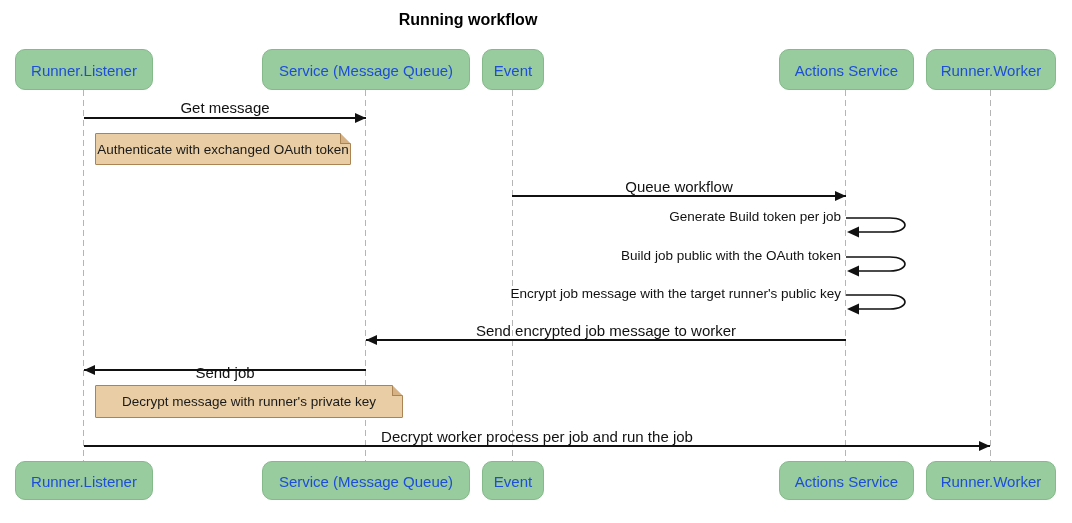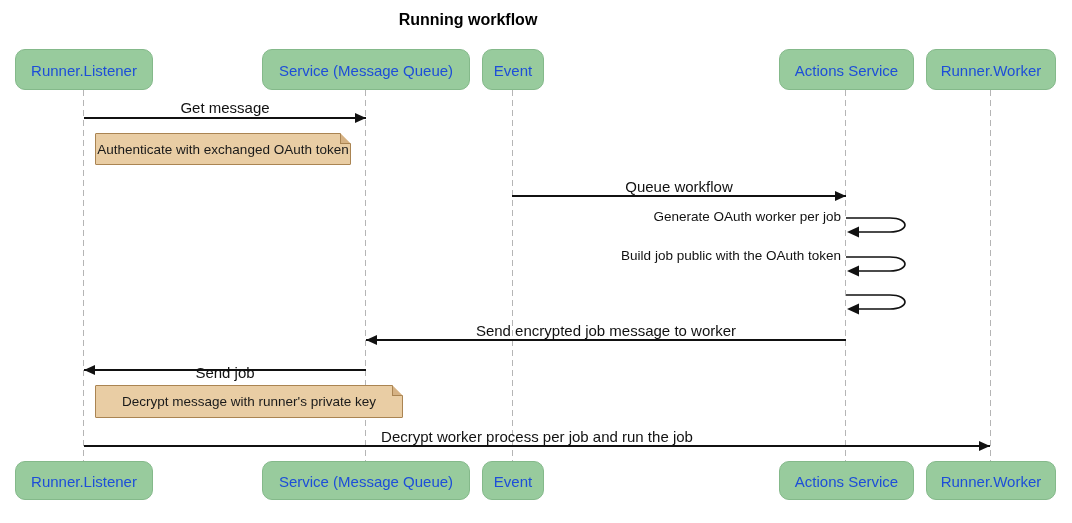--- a/index.html
+++ b/index.html
@@ -80,32 +80,33 @@
   <div class="arrR" style="left:355px;top:113px"></div>
 
   <div class="note" style="left:95px;top:133px;width:256px;height:32px">
     <span>Authenticate with exchanged OAuth token</span>
   </div>
 
   <div class="msg-label" style="left:679px;top:179px">Queue workflow</div>
   <div class="msg-line" style="left:512px;top:195px;width:334px"></div>
   <div class="arrR" style="left:835px;top:191px"></div>
 
-  <div class="self-label" style="top:209px">Generate OAuth worker per job</div>
+  <div class="self-label" style="top:209px">Generate Build token per job</div>
   <svg class="self-loop" style="left:846px;top:216px" width="70" height="22" viewBox="0 0 70 22">
     <path d="M0 2 H44 C64 2 64 16 44 16 H12" fill="none" stroke="#111" stroke-width="1.6"></path>
     <polygon points="1,16 13,10.5 13,21.5" fill="#111"></polygon>
   </svg>
 
   <div class="self-label" style="top:248px">Build job public with the OAuth token</div>
   <svg class="self-loop" style="left:846px;top:255px" width="70" height="22" viewBox="0 0 70 22">
     <path d="M0 2 H44 C64 2 64 16 44 16 H12" fill="none" stroke="#111" stroke-width="1.6"></path>
     <polygon points="1,16 13,10.5 13,21.5" fill="#111"></polygon>
   </svg>
 
+  <div class="self-label" style="top:286px">Encrypt job message with the target runner's public key</div>
   <svg class="self-loop" style="left:846px;top:293px" width="70" height="22" viewBox="0 0 70 22">
     <path d="M0 2 H44 C64 2 64 16 44 16 H12" fill="none" stroke="#111" stroke-width="1.6"></path>
     <polygon points="1,16 13,10.5 13,21.5" fill="#111"></polygon>
   </svg>
 
   <div class="msg-label" style="left:606px;top:323px">Send encrypted job message to worker</div>
   <div class="msg-line" style="left:366px;top:339px;width:480px"></div>
   <div class="arrL" style="left:366px;top:335px"></div>
 
   <div class="msg-label" style="left:225px;top:365px">Send job</div>

